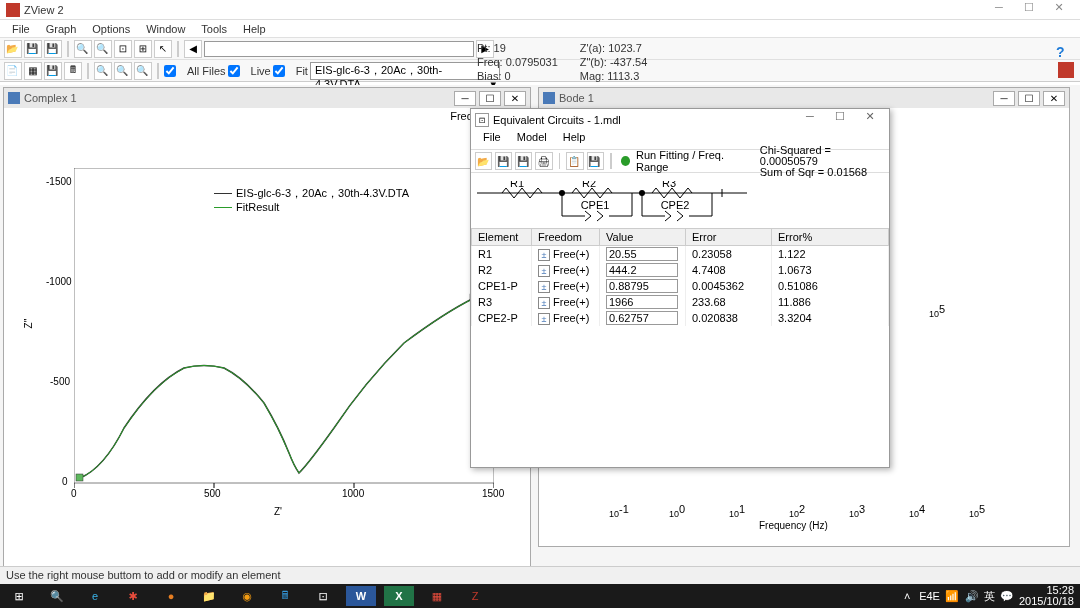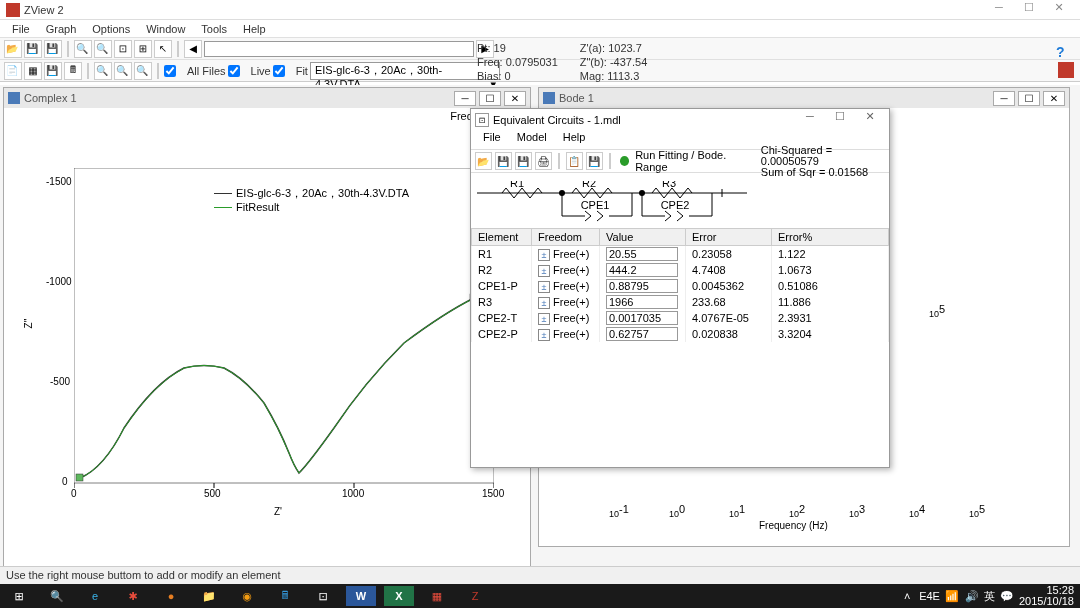--- a/index.html
+++ b/index.html
@@ -247,21 +247,21 @@
   <div class="circuit-toolbar">
     <div class="tbtn">📂</div>
     <div class="tbtn">💾</div>
     <div class="tbtn">💾</div>
     <div class="tbtn">🖨</div>
     <div class="sep"></div>
     <div class="tbtn">📋</div>
     <div class="tbtn">💾</div>
     <div class="sep"></div>
     <span class="green-dot"></span>
-    <span class="run-fitting">Run Fitting / Bode. Range</span>
+    <span class="run-fitting">Run Fitting / Freq. Range</span>
     <div class="chi-sq">
       <div><span>Chi-Squared =</span> <span>0.00050579</span></div>
       <div><span>Sum of Sqr =</span> <span>0.01568</span></div>
     </div>
   </div>
   <div class="circuit-diagram">
     <svg width="270" height="48">
 
       <line x1="0" y1="12" x2="270" y2="12" stroke="#000"></line>
 
@@ -325,27 +325,20 @@
           <td><input value="0.88795" style=""></td>
           <td>0.0045362</td>
           <td>0.51086</td>
         </tr>
         <tr>
           <td>R3</td>
           <td><span class="freedom-btn">±</span>Free(+)</td>
           <td><input value="1966" style=""></td>
           <td>233.68</td>
           <td>11.886</td>
-        </tr>
-        <tr>
-          <td>CPE2-T</td>
-          <td><span class="freedom-btn">±</span>Free(+)</td>
-          <td><input value="0.0017035" style=""></td>
-          <td>4.0767E-05</td>
-          <td>2.3931</td>
         </tr>
         <tr>
           <td>CPE2-P</td>
           <td><span class="freedom-btn">±</span>Free(+)</td>
           <td><input value="0.62757" style=""></td>
           <td>0.020838</td>
           <td>3.3204</td>
         </tr>
       </tbody>
   </table>

